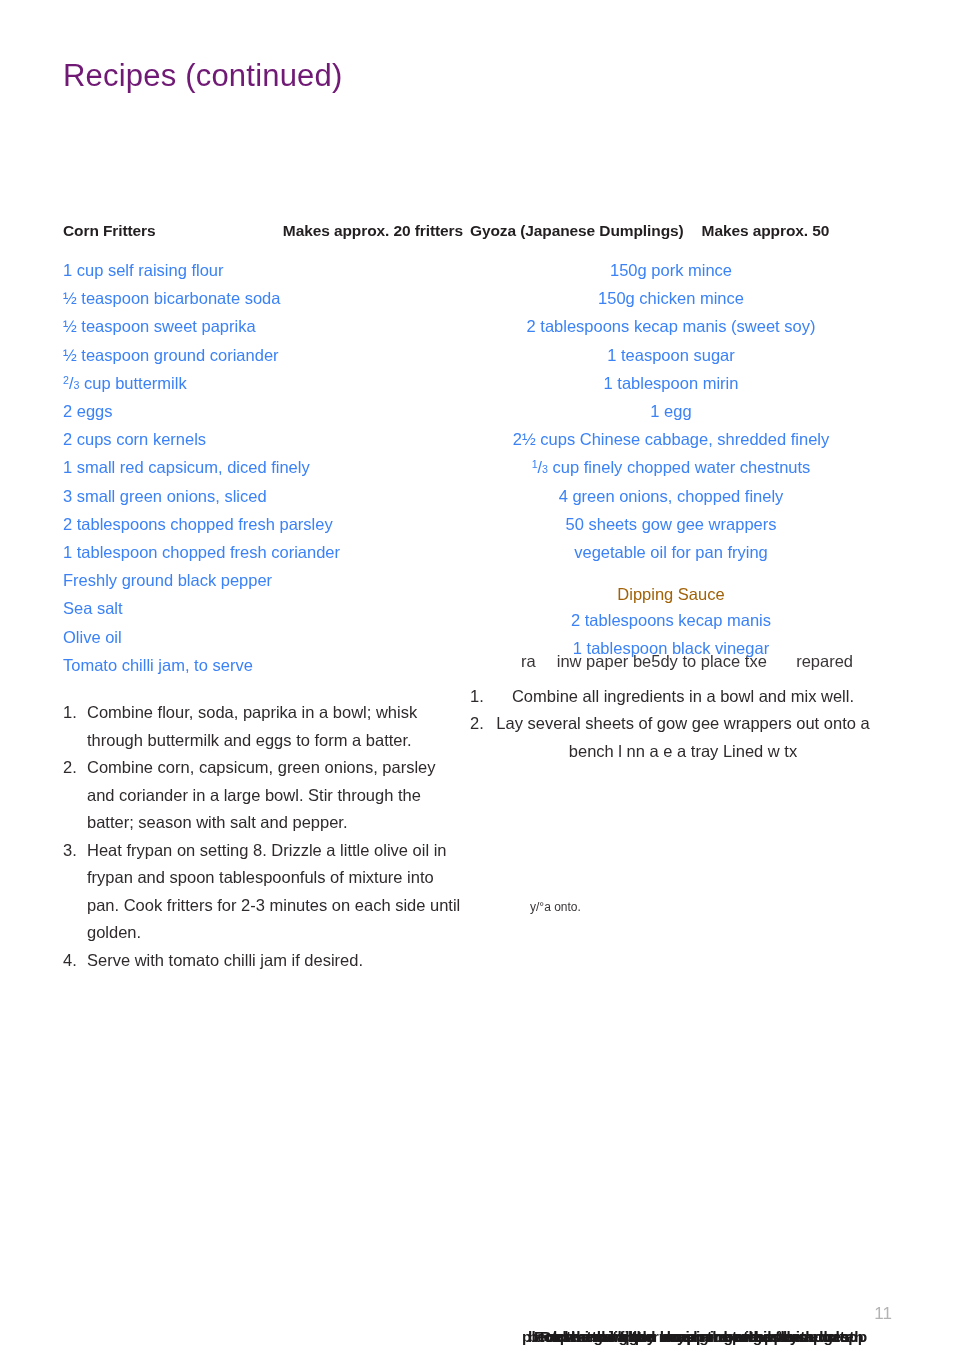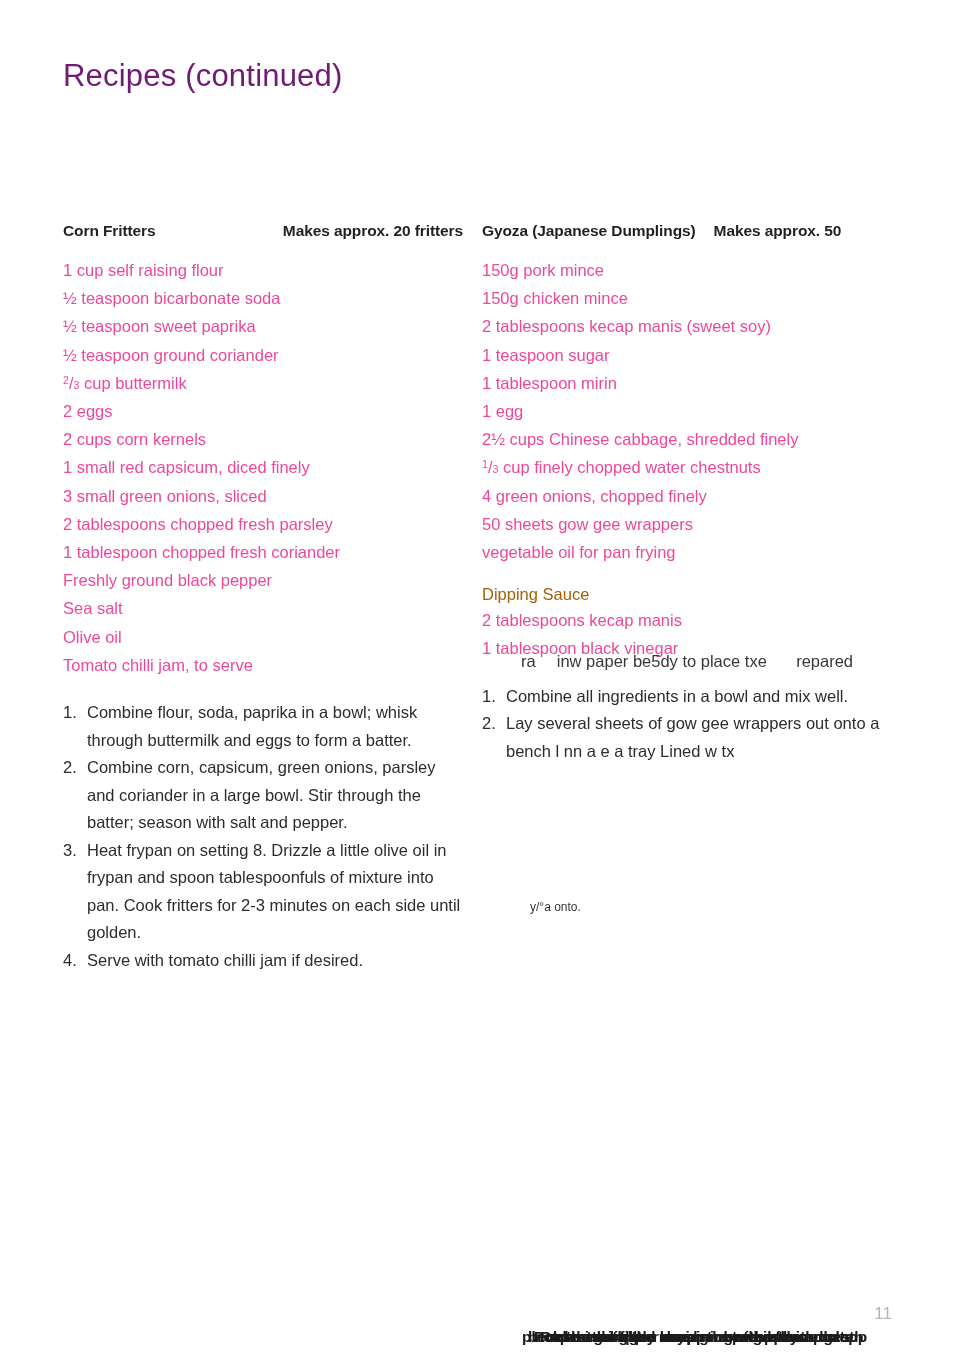--- a/index.html
+++ b/index.html
@@ -33,21 +33,21 @@
     letter-spacing: 0.2px;
     white-space: nowrap;
   }
 
   
   .col {
     position: absolute;
     top: 222px;
   }
   .col-left  { left: 63px;  width: 400px; }
-  .col-right { left: 482px; width: 402px; }
+  .col-right { left: 470px; width: 402px; text-align: center; }
 
   
   .recipe-head {
     display: flex;
     justify-content: space-between;
     align-items: baseline;
     font-size: 15.5px;
     font-weight: 700;
     color: #231f20;
     letter-spacing: -0.1px;
@@ -58,21 +58,21 @@
     justify-content: flex-start;
     gap: 18px;
   }
 
   
   .ingredients {
     list-style: none;
     margin: 0;
     padding: 0;
     font-size: 16.5px;
-    color: #ec4899;
+    color: #3b82f6;
     line-height: 28.2px;
     font-weight: 400;
   }
   .ingredients li { white-space: nowrap; }
 
   .frac {
     font-size: 0.98em;
   }
   .frac sup, .frac sub {
     font-size: 0.66em;

